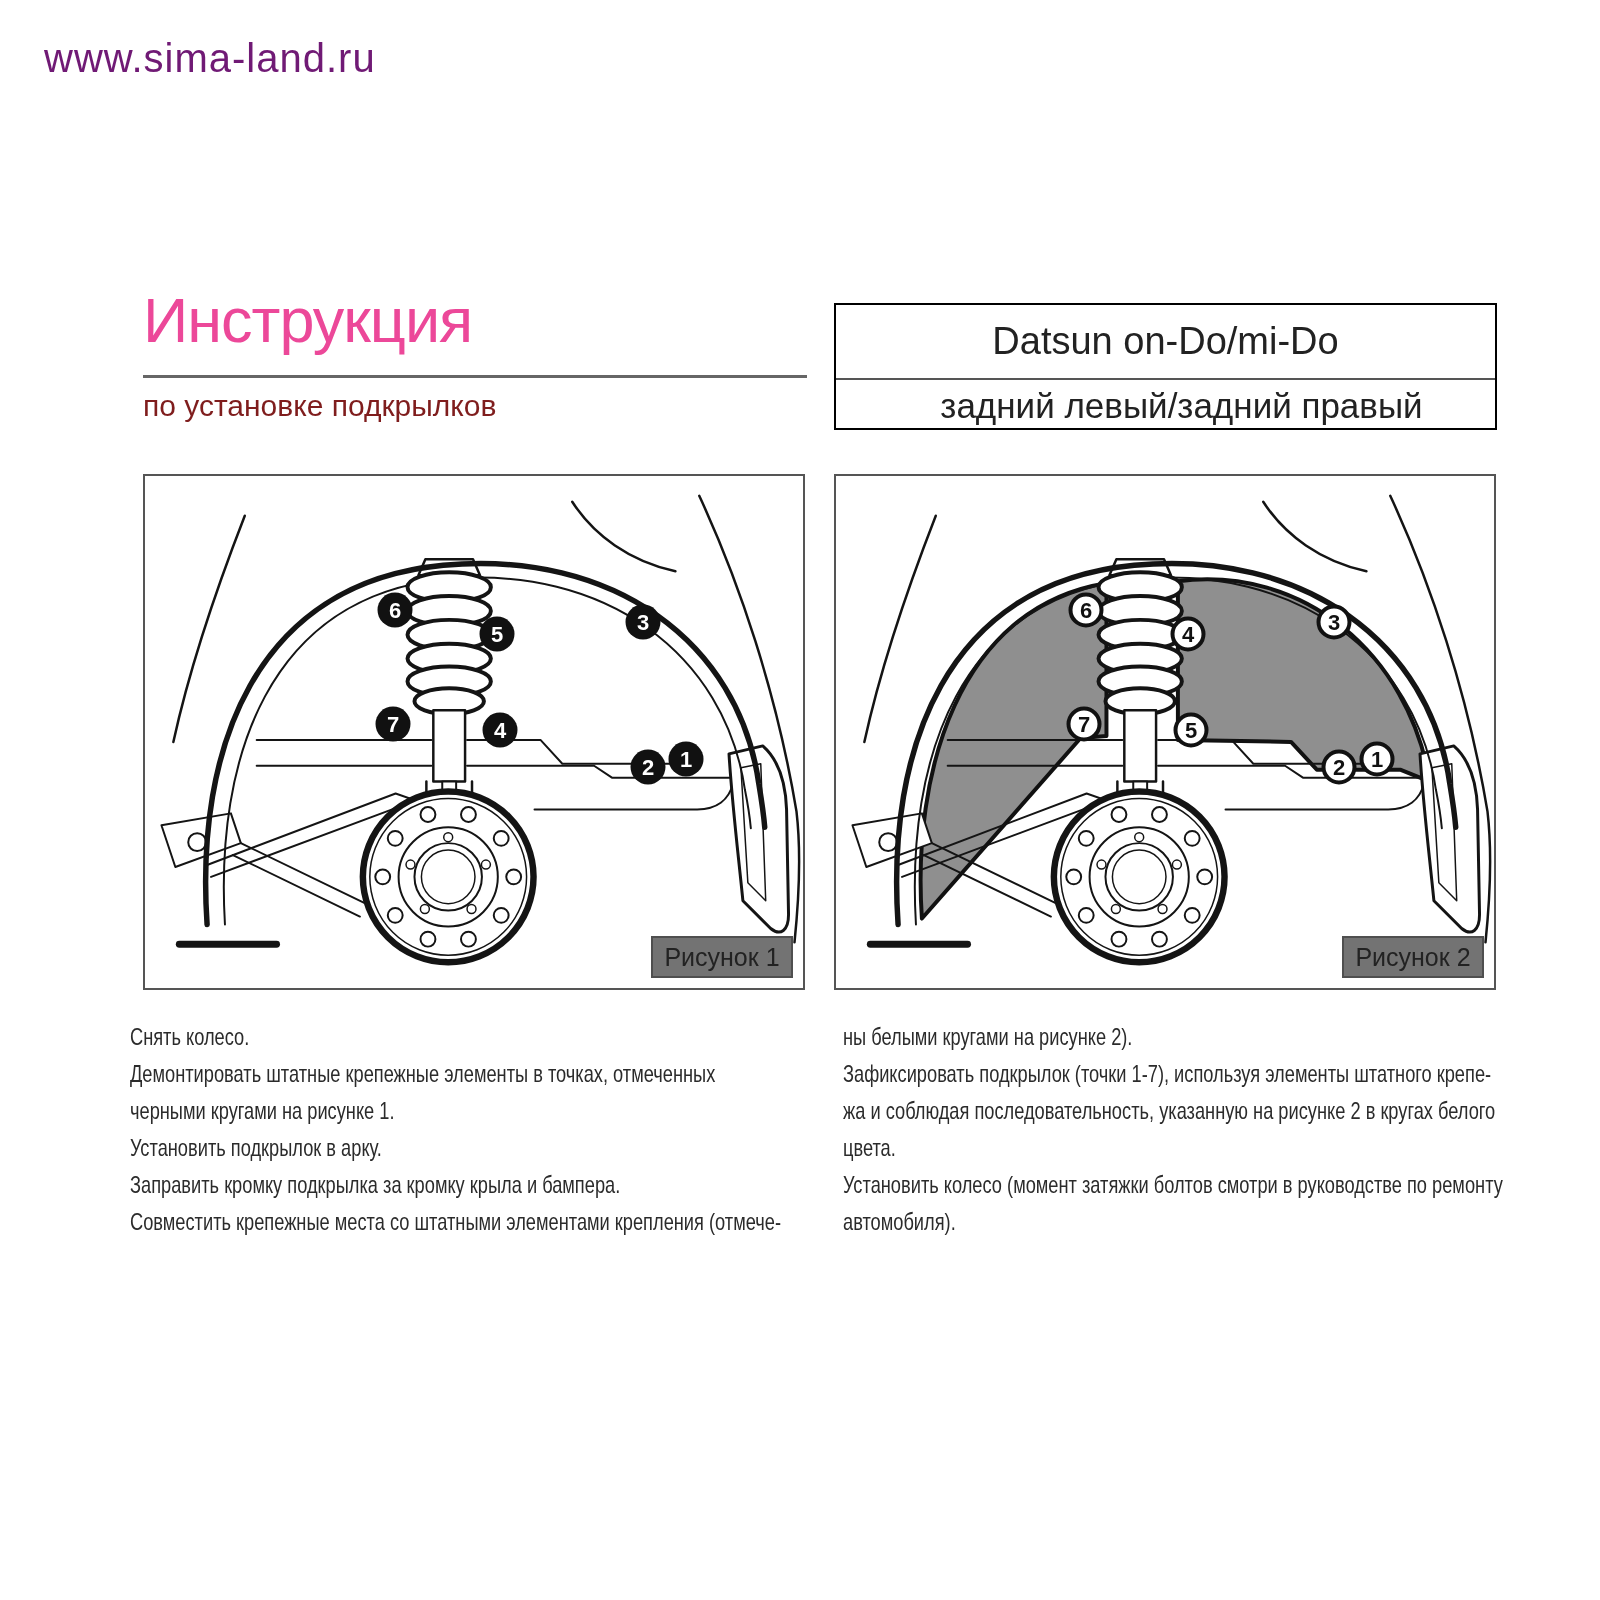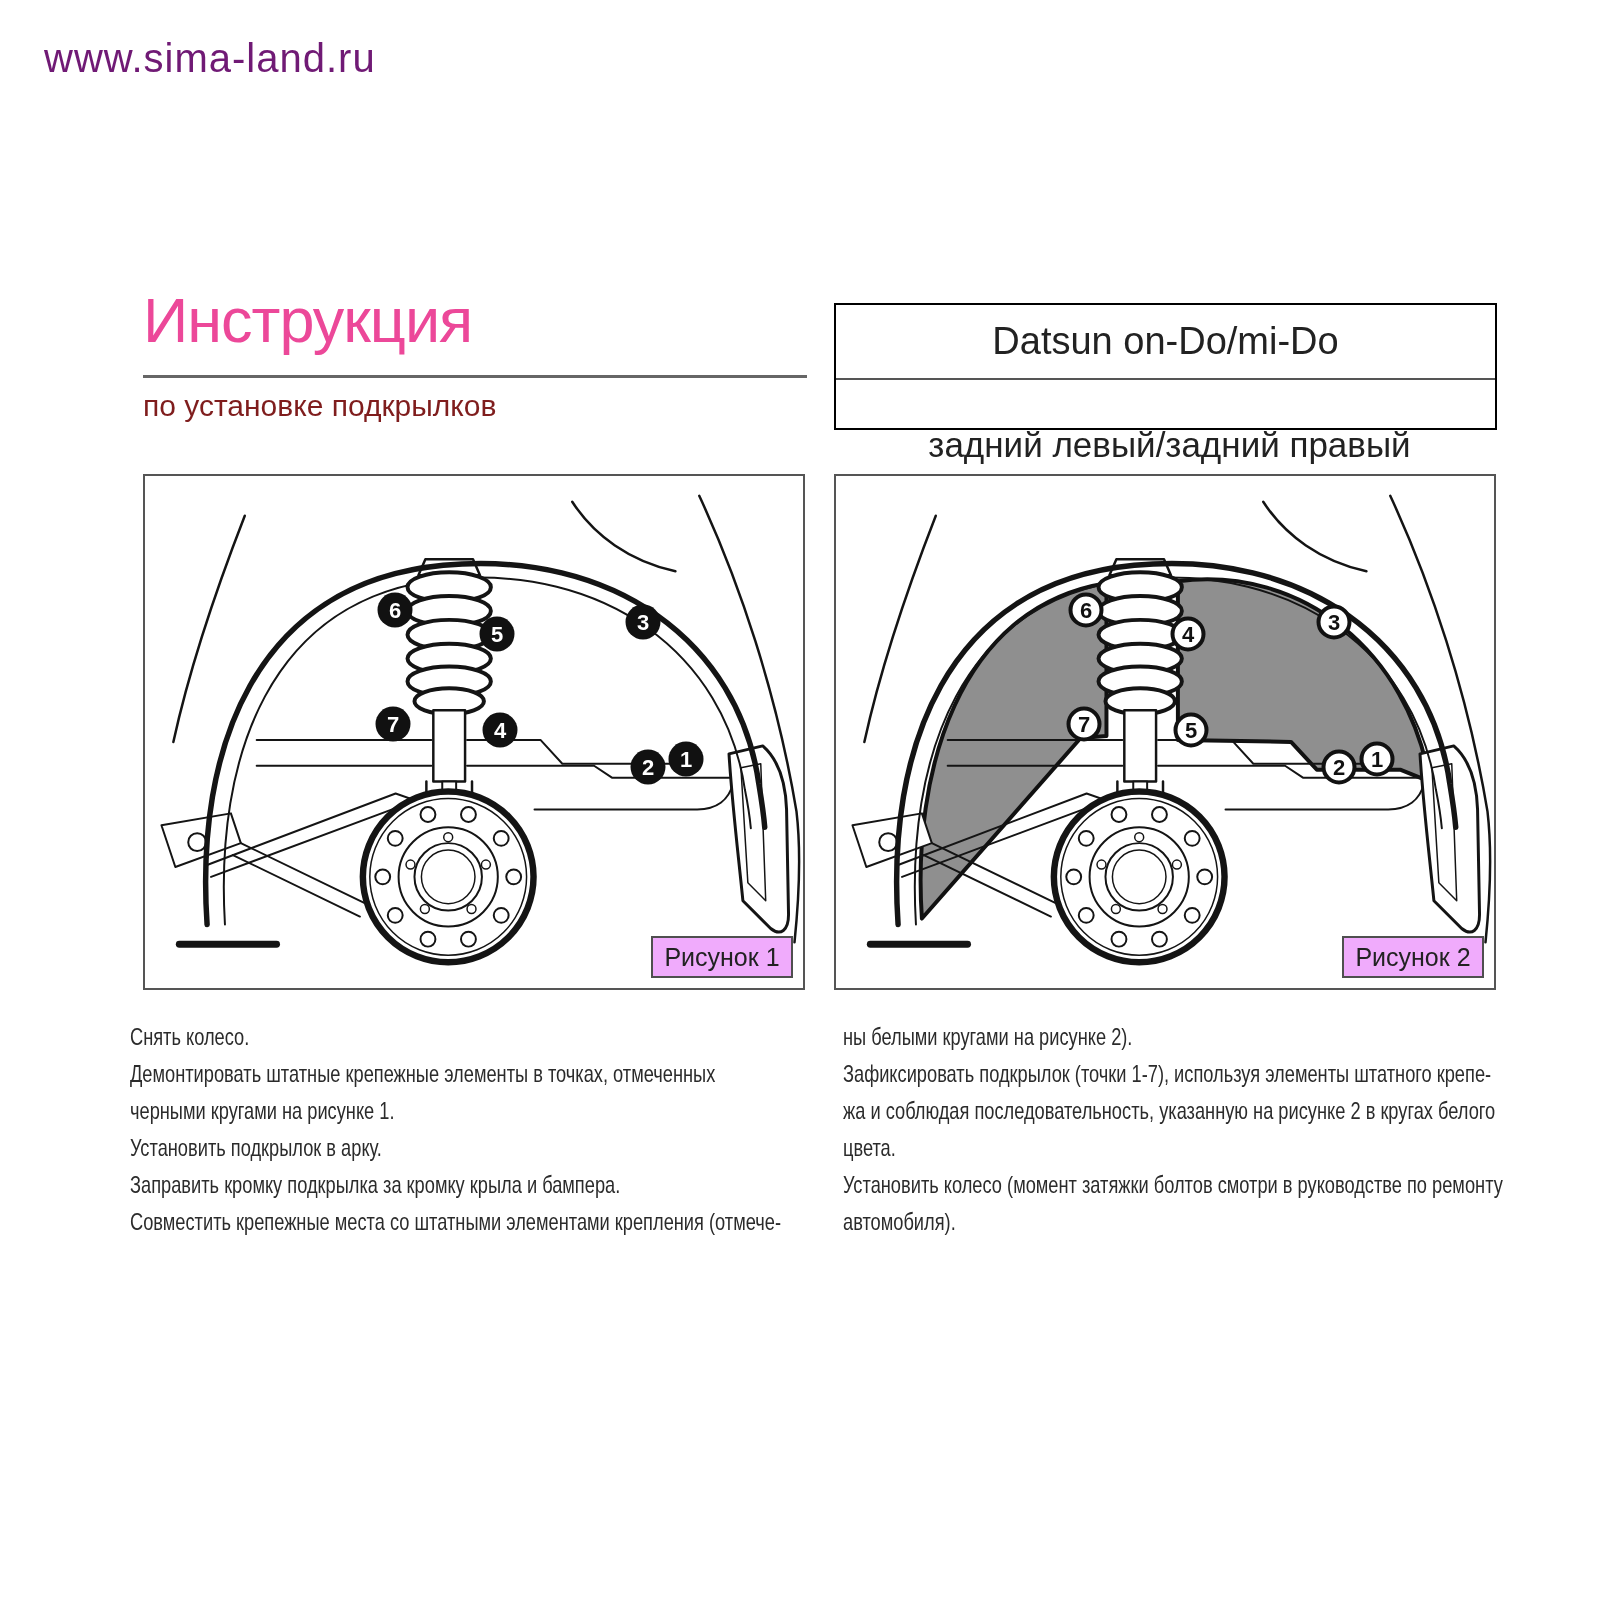--- a/index.html
+++ b/index.html
@@ -9,31 +9,31 @@
 
   .watermark { left:44px; top:36px; font-size:40px; color:#701a75; letter-spacing:1px; }
 
   .title { left:143px; top:284px; font-size:63px; font-weight:400; color:#ec4899; letter-spacing:-1px; }
   .title-rule { left:143px; top:375px; width:664px; height:0; border-top:3px solid #666; }
   .subtitle { left:143px; top:389px; font-size:30px; color:#7f1d1d; }
 
   .model-box { left:834px; top:303px; width:663px; height:127px; border:2px solid #000000; }
   .model-row1 { position:absolute; left:0; top:0; width:100%; height:75px; border-bottom:2px solid #555;
                 display:flex; align-items:center; justify-content:center; font-size:38px; color:#222; }
-  .model-row2 { position:absolute; left:4px; top:77px; width:100%; height:48px;
-                display:flex; align-items:center; justify-content:center; font-size:35px; color:#222;margin-top:39px; }
+  .model-row2 { position:absolute; left:16px; top:77px; width:100%; height:48px;
+                display:flex; align-items:center; justify-content:center; font-size:35px; color:#222; }
 
   .figure { position:absolute; top:474px; width:662px; height:516px; border:2px solid #555; background:#fff; }
   .figure svg { position:absolute; left:0; top:0; width:100%; height:100%; }
   #fig1 { left:143px; }
   #fig2 { left:834px; }
 
   .fig-caption { position:absolute; right:10px; bottom:10px; width:142px; height:42px;
                  border:2px solid #4f4f4f; display:flex; align-items:center; justify-content:center;
-                 font-size:25px; color:#222; background:#f0abfc; }
+                 font-size:25px; color:#222; background:#737373; }
 
   .marker { position:absolute; width:35px; height:35px; border-radius:50%;
             display:flex; align-items:center; justify-content:center;
             font-size:22px; font-weight:bold; transform:translate(-50%,-50%); }
   .marker.black { background:#111; color:#fff; }
   .marker.white { background:#fff; color:#111; border:4px solid #111; }
 
   .col { position:absolute; top:1018px; width:672px; }
   #col-left  { left:130px; }
   #col-right { left:834px;margin-left:9px; }

